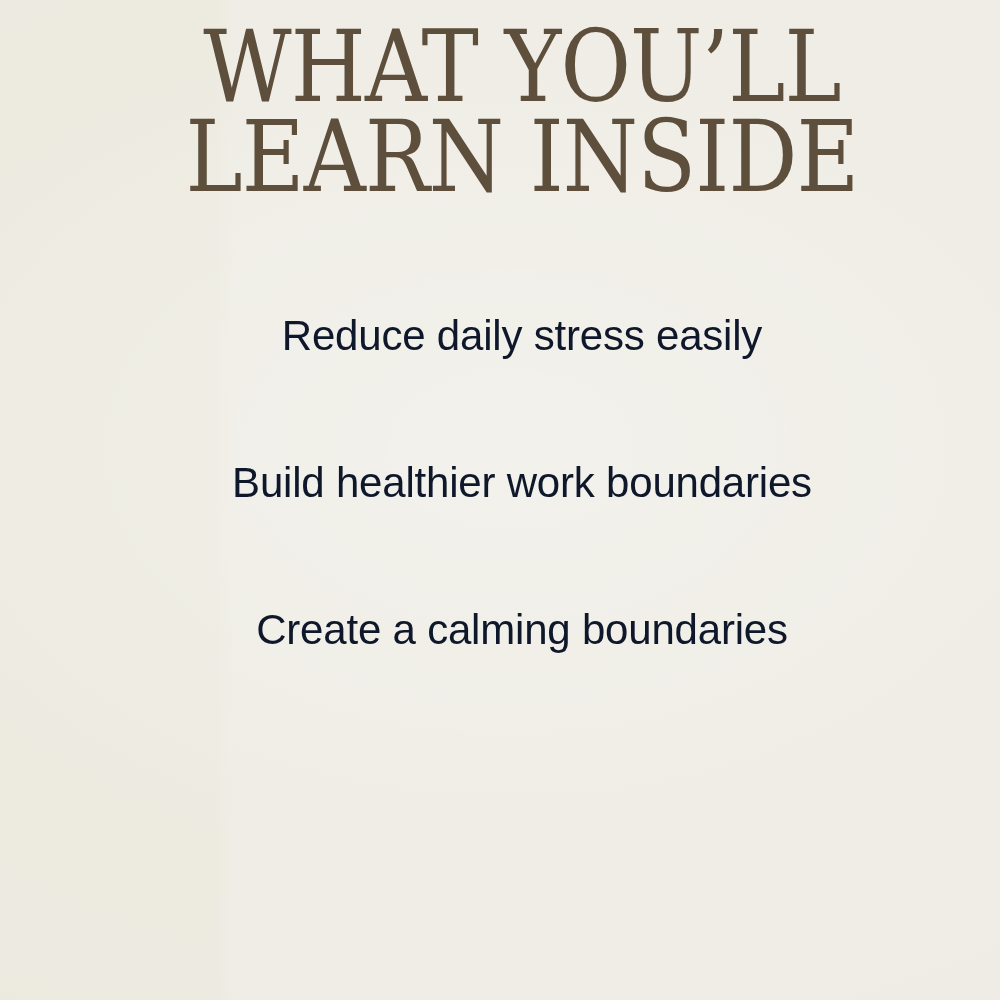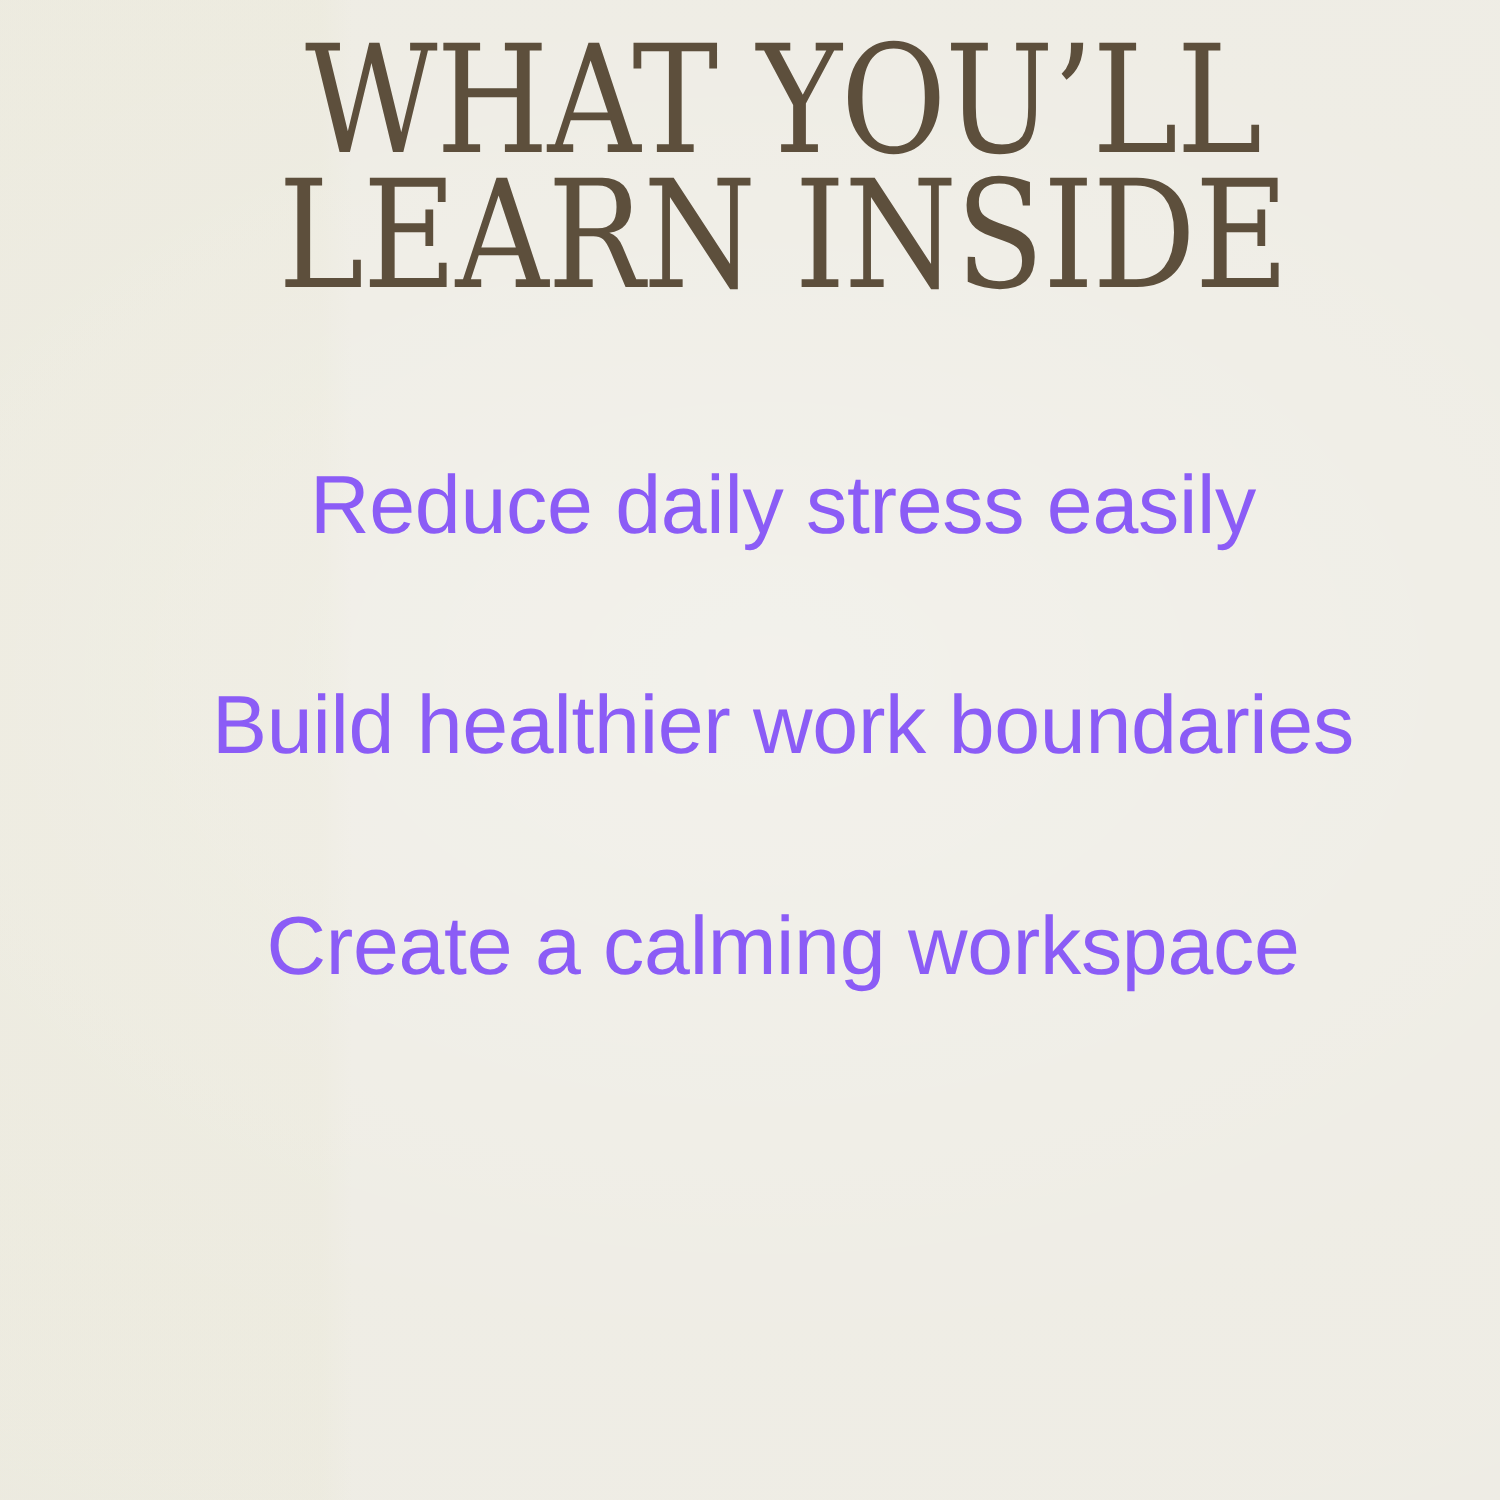--- a/index.html
+++ b/index.html
@@ -118,23 +118,23 @@
     height: 147px;
     display: flex;
     align-items: center;
     justify-content: center;
     text-align: center;
   }
 
   .benefit-text {
     font-family: "Liberation Sans", sans-serif;
     font-weight: 400;
-    font-size: 55px;
+    font-size: 42px;
     letter-spacing: -0.2px;
-    color: #8b5cf6;
+    color: #0f172a;
     white-space: nowrap;
   }
 </style>
 </head>
 <body>
 
 <div id="poster">
 
   <div class="bg-bands"></div>
   <div class="bg-wash"></div>
@@ -151,20 +151,20 @@
       <div class="benefit">
         <span class="benefit-text">Reduce daily stress easily</span>
       </div>
 
       <div class="benefit">
         <span class="benefit-text">Build healthier work boundaries</span>
       </div>
 
 
       <div class="benefit">
-        <span class="benefit-text">Create a calming workspace</span>
+        <span class="benefit-text">Create a calming boundaries</span>
       </div>
 
 
     </div>
 
   </div>
 </div>
 
 </body></html>

